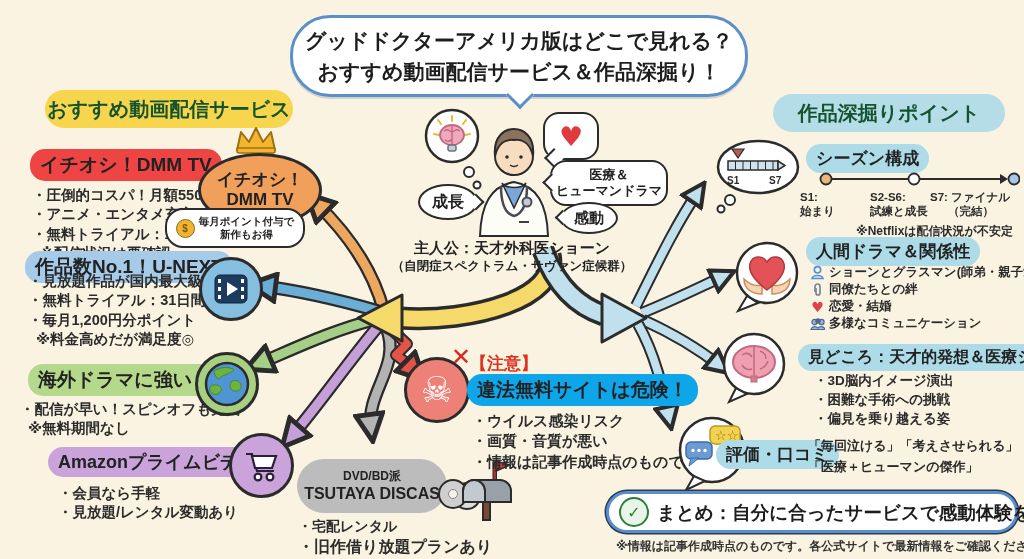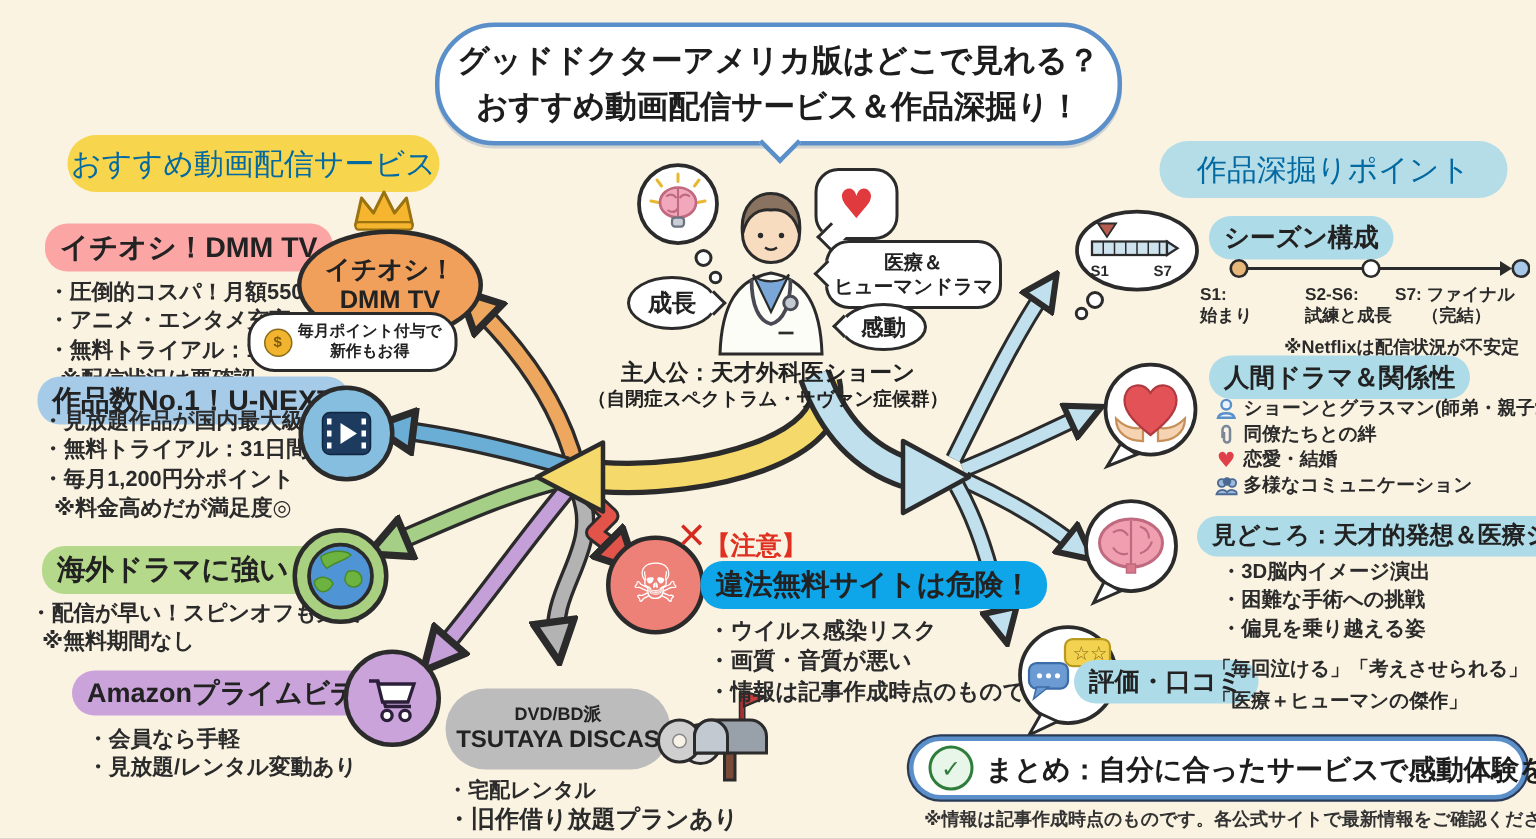--- a/index.html
+++ b/index.html
@@ -8,26 +8,26 @@
   .abs{position:absolute;}
   svg.layer{position:absolute;left:0;top:0;}
   
   .title-bubble{left:290px;top:15px;width:452px;height:76px;background:#fff;border:3.5px solid #5b8fc9;
     border-radius:40px;display:flex;flex-direction:column;justify-content:center;align-items:center;
     box-shadow:0 2px 0 rgba(90,120,160,.25);}
   .title-bubble .t{font-size:21px;font-weight:700;color:#1d1d1d;line-height:1.5;white-space:nowrap;}
   .title-tail{position:absolute;left:50%;bottom:-11px;width:17px;height:17px;margin-left:-9px;background:#fff;
     border-right:3.5px solid #5b8fc9;border-bottom:3.5px solid #5b8fc9;transform:rotate(45deg);}
   
-  .hdr{font-weight:400;color:#0369a1;display:flex;align-items:center;justify-content:center;}
+  .hdr{font-weight:700;color:#14532d;display:flex;align-items:center;justify-content:center;}
   .hdr-left{left:45px;top:90px;width:248px;height:38px;background:#f7d64e;border-radius:19px;font-size:20px;}
   .hdr-right{left:773px;top:94px;width:232px;height:38px;background:#b5dde8;border-radius:19px;font-size:20px;}
   
   .hl{display:inline-block;font-weight:700;color:#222;padding:3px 10px;border-radius:15px;white-space:nowrap;}
-  .hl-dmm{background:#fca5a5;font-size:19px;}
+  .hl-dmm{background:#ef4444;font-size:19px;}
   .hl-unext{background:#a6cbe8;font-size:19px;}
   .hl-hulu{background:#b5d98a;font-size:19px;}
   .hl-amzn{background:#c9a3d9;font-size:18px;}
   .hl-warn{background:#0ea5e9;font-size:19px;}
   .hl-blue{background:#aedbe8;font-size:17px;}
   
   .d{font-weight:700;color:#2b2b2b;font-size:14.5px;line-height:1.34;white-space:nowrap;}
   .d-sm{font-weight:700;color:#2b2b2b;font-size:13.5px;line-height:1.4;white-space:nowrap;}
   .d-xs{font-weight:700;color:#2b2b2b;font-size:12px;line-height:1.3;white-space:nowrap;}
   

